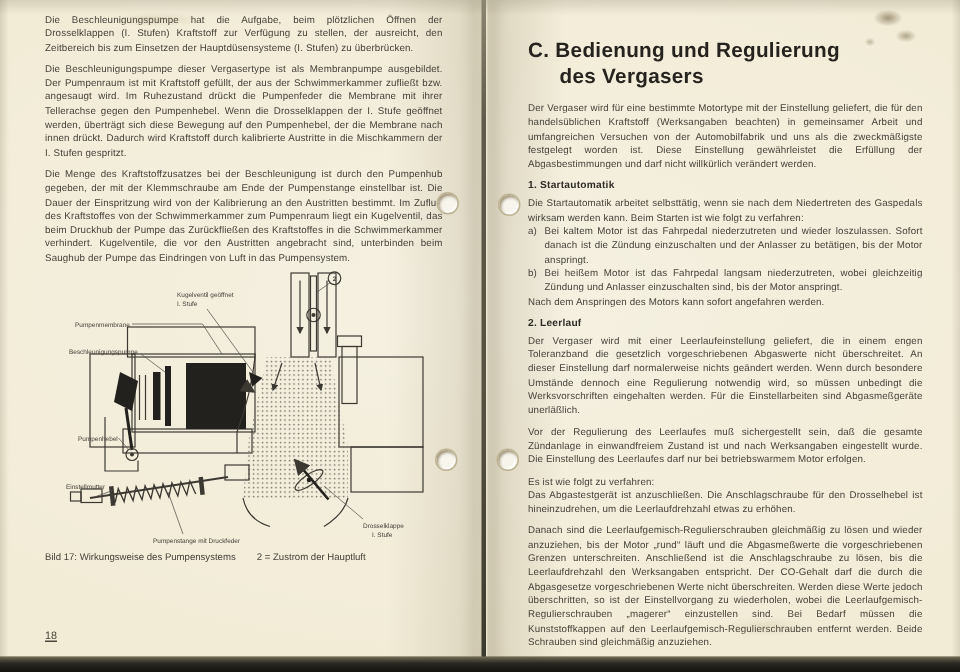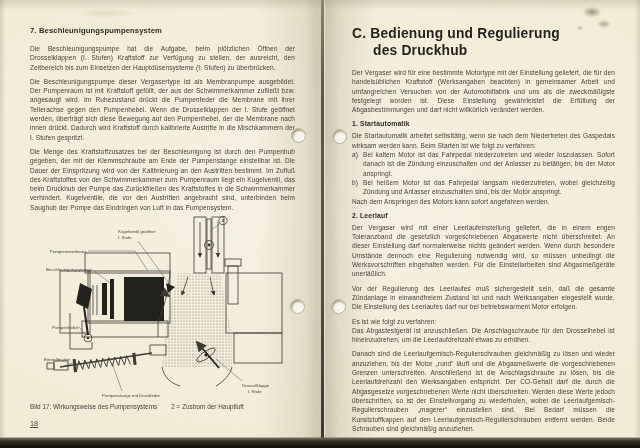--- a/index.html
+++ b/index.html
@@ -52,21 +52,20 @@
   svg .ld{stroke:#55514a;stroke-width:.5;fill:none;}
   svg .ol{stroke:#3c3933;stroke-width:.8;fill:none;}
 </style>
 </head>
 <body>
 
 <div class="scan">
 
   <div class="page page-left">
     <div class="inner-l">
-      <h2 class="h-small mt-top">7. Beschleunigungspumpensystem</h2>
       <p class="mt-9">Die Beschleunigungspumpe hat die Aufgabe, beim plötzlichen Öffnen der Drosselklappen (I. Stufen) Kraftstoff zur Verfügung zu stellen, der ausreicht, den Zeitbereich bis zum Einsetzen der Hauptdüsensysteme (I. Stufen) zu überbrücken.</p>
       <p class="mt-5">Die Beschleunigungspumpe dieser Vergasertype ist als Membranpumpe ausgebildet. Der Pumpenraum ist mit Kraftstoff gefüllt, der aus der Schwimmerkammer zufließt bzw. angesaugt wird. Im Ruhezustand drückt die Pumpenfeder die Membrane mit ihrer Tellerachse gegen den Pumpenhebel. Wenn die Drosselklappen der I. Stufe geöffnet werden, überträgt sich diese Bewegung auf den Pumpenhebel, der die Membrane nach innen drückt. Dadurch wird Kraftstoff durch kalibrierte Austritte in die Mischkammern der I. Stufen gespritzt.</p>
       <p class="mt-5">Die Menge des Kraftstoffzusatzes bei der Beschleunigung ist durch den Pumpenhub gegeben, der mit der Klemmschraube am Ende der Pumpenstange einstellbar ist. Die Dauer der Einspritzung wird von der Kalibrierung an den Austritten bestimmt. Im Zufluß des Kraftstoffes von der Schwimmerkammer zum Pumpenraum liegt ein Kugelventil, das beim Druckhub der Pumpe das Zurückfließen des Kraftstoffes in die Schwimmerkammer verhindert. Kugelventile, die vor den Austritten angebracht sind, unterbinden beim Saughub der Pumpe das Eindringen von Luft in das Pumpensystem.</p>
 
       <div class="figure-wrap">
         <svg width="265" height="186" viewBox="0 0 265 186">
           <defs>
             <pattern id="hatch" width="3.5" height="3.5" patternUnits="userSpaceOnUse" patternTransform="rotate(45)">
               <line x1="0" y1="0" x2="0" y2="3.5" stroke="#6e6a5e" stroke-width="0.7"></line>
             </pattern>
@@ -160,21 +159,21 @@
         <span>2 = Zustrom der Hauptluft</span>
       </div>
     </div>
     <span class="pagenum pn-left">18</span>
   </div>
 
   <div class="page page-right">
     <div class="inner-r">
       <h1 class="title">
         <span>C. Bedienung und Regulierung</span>
-        <span class="l2">des Druckhub</span>
+        <span class="l2">des Vergasers</span>
       </h1>
       <p class="mt-9">Der Vergaser wird für eine bestimmte Motortype mit der Einstellung geliefert, die für den handelsüblichen Kraftstoff (Werksangaben beachten) in gemeinsamer Arbeit und umfangreichen Versuchen von der Automobilfabrik und uns als die zweckmäßigste festgelegt worden ist. Diese Einstellung gewährleistet die Erfüllung der Abgasbestimmungen und darf nicht willkürlich verändert werden.</p>
 
       <h3 class="h-small mt-6" style="font-size:6.8px">1. Startautomatik</h3>
       <p class="mt-4">Die Startautomatik arbeitet selbsttätig, wenn sie nach dem Niedertreten des Gaspedals wirksam werden kann. Beim Starten ist wie folgt zu verfahren:</p>
       <p class="hang">
         <span class="mk">a)</span>
         <span>Bei kaltem Motor ist das Fahrpedal niederzutreten und wieder loszulassen. Sofort danach ist die Zündung einzuschalten und der Anlasser zu betätigen, bis der Motor anspringt.</span>
       </p>
       <p class="hang">

